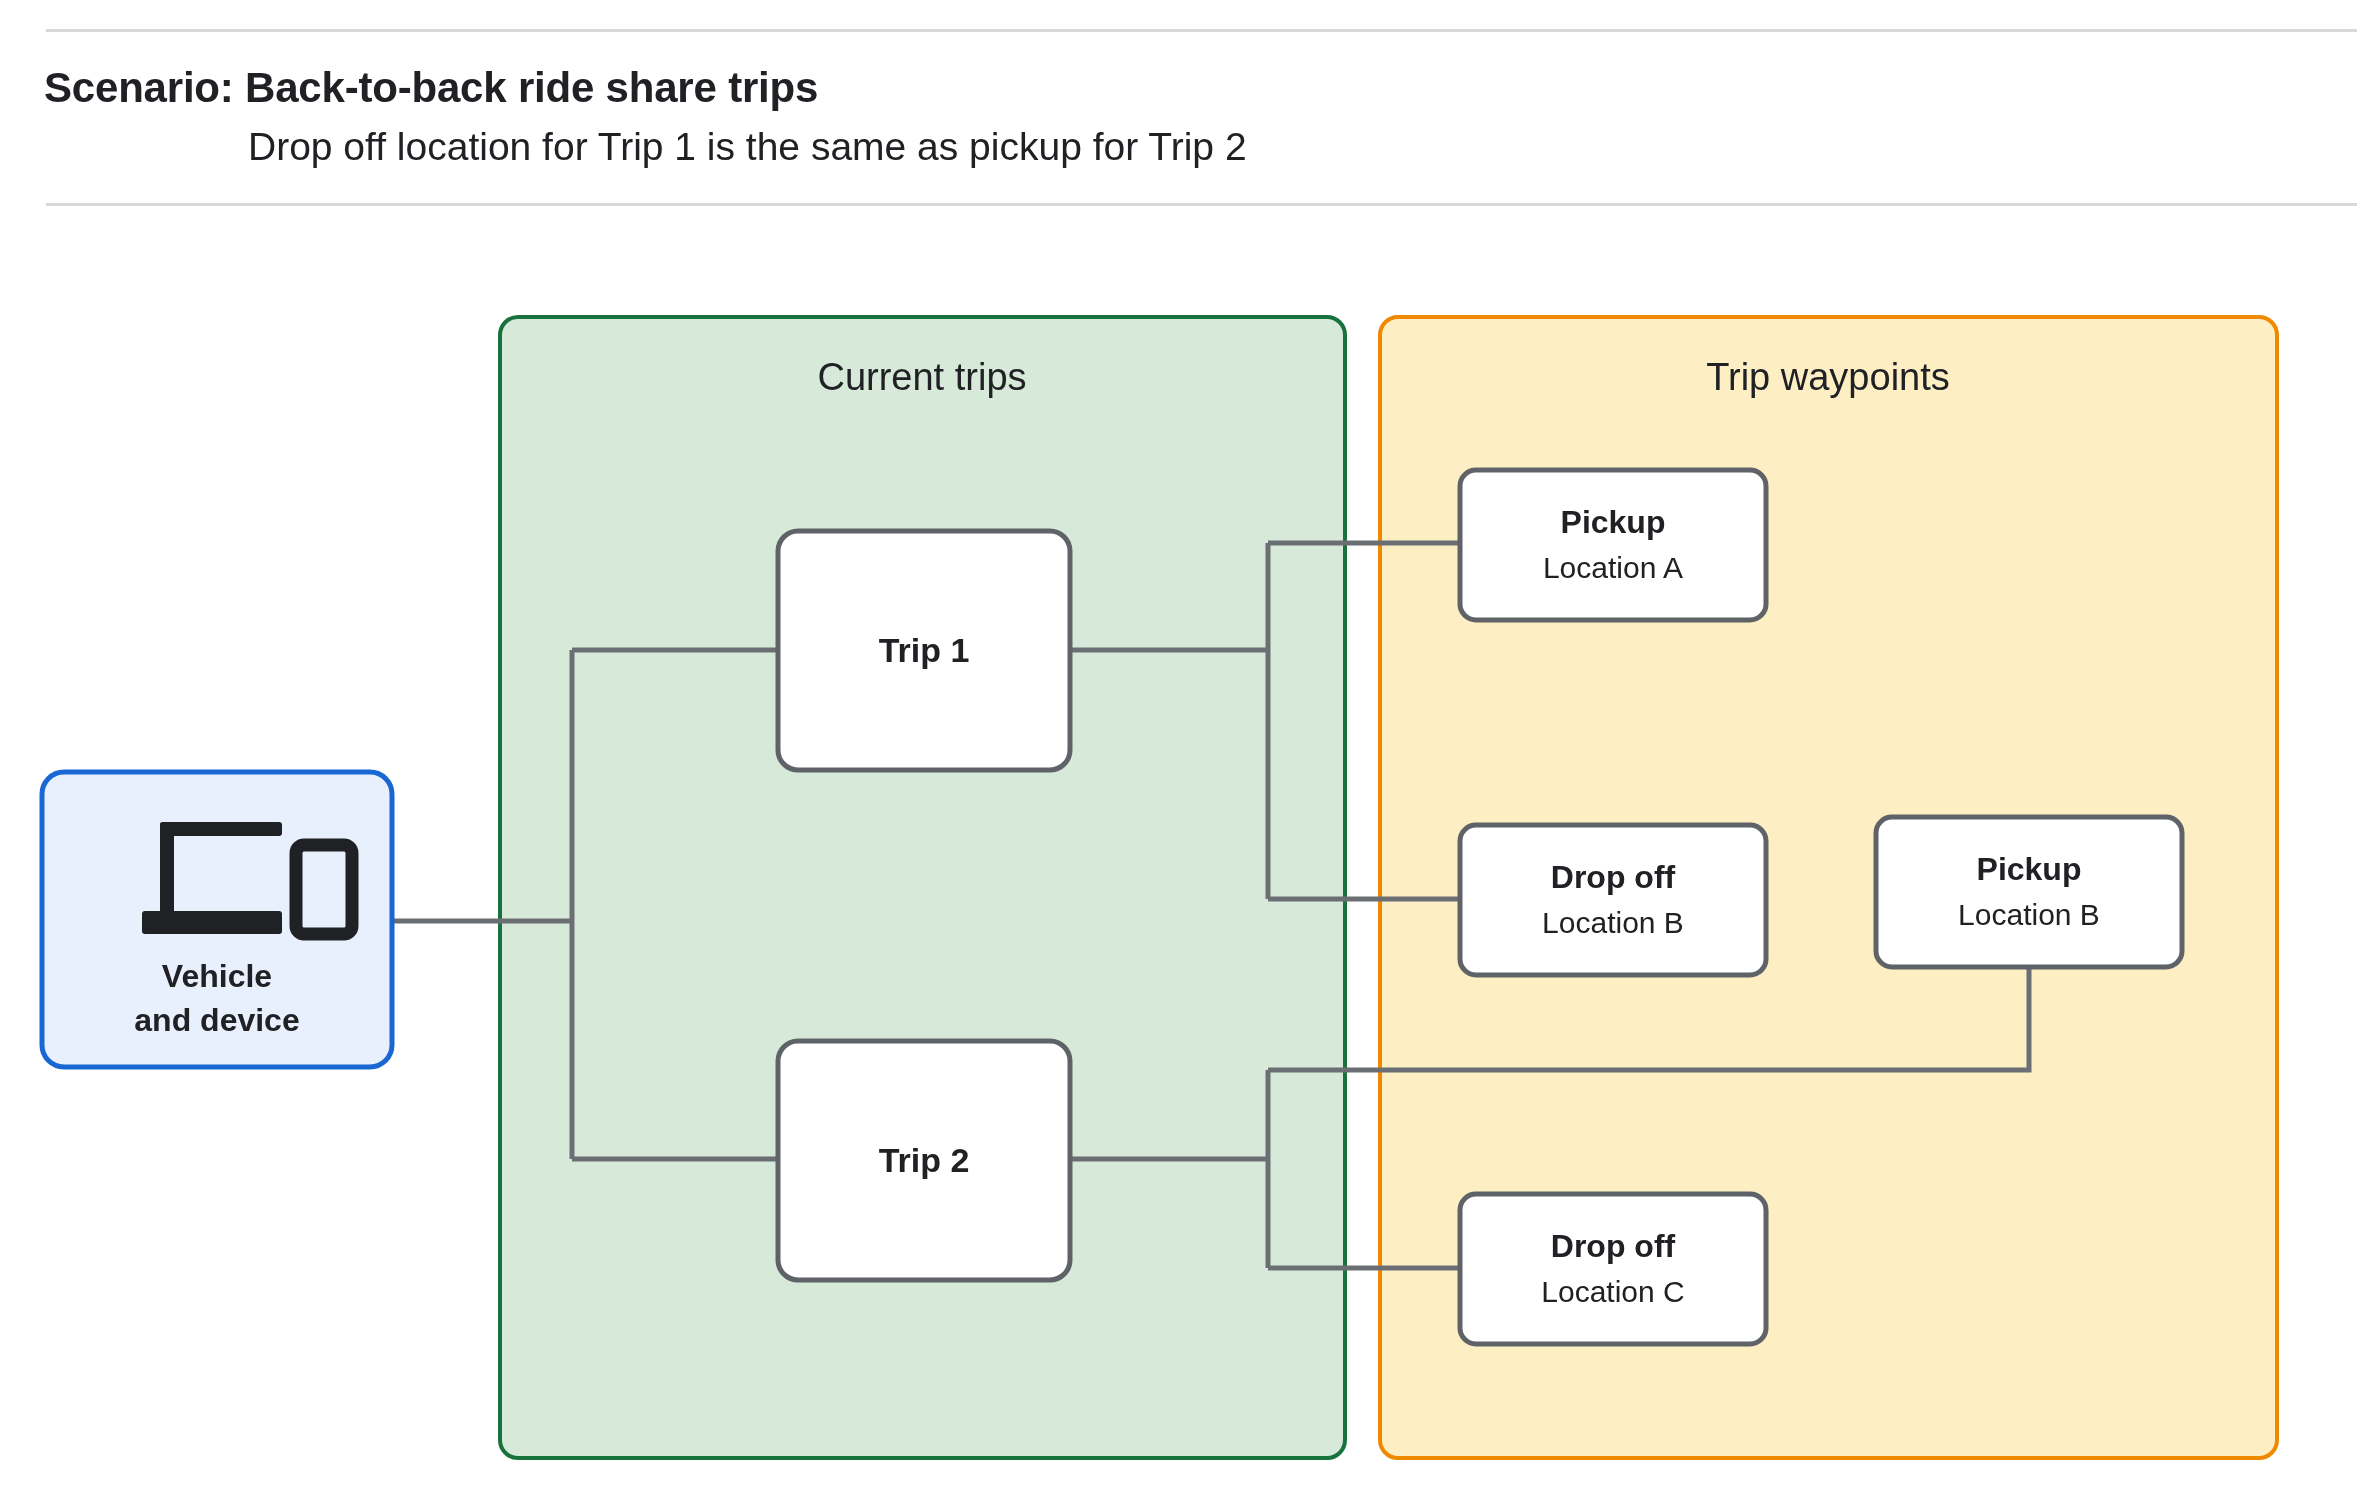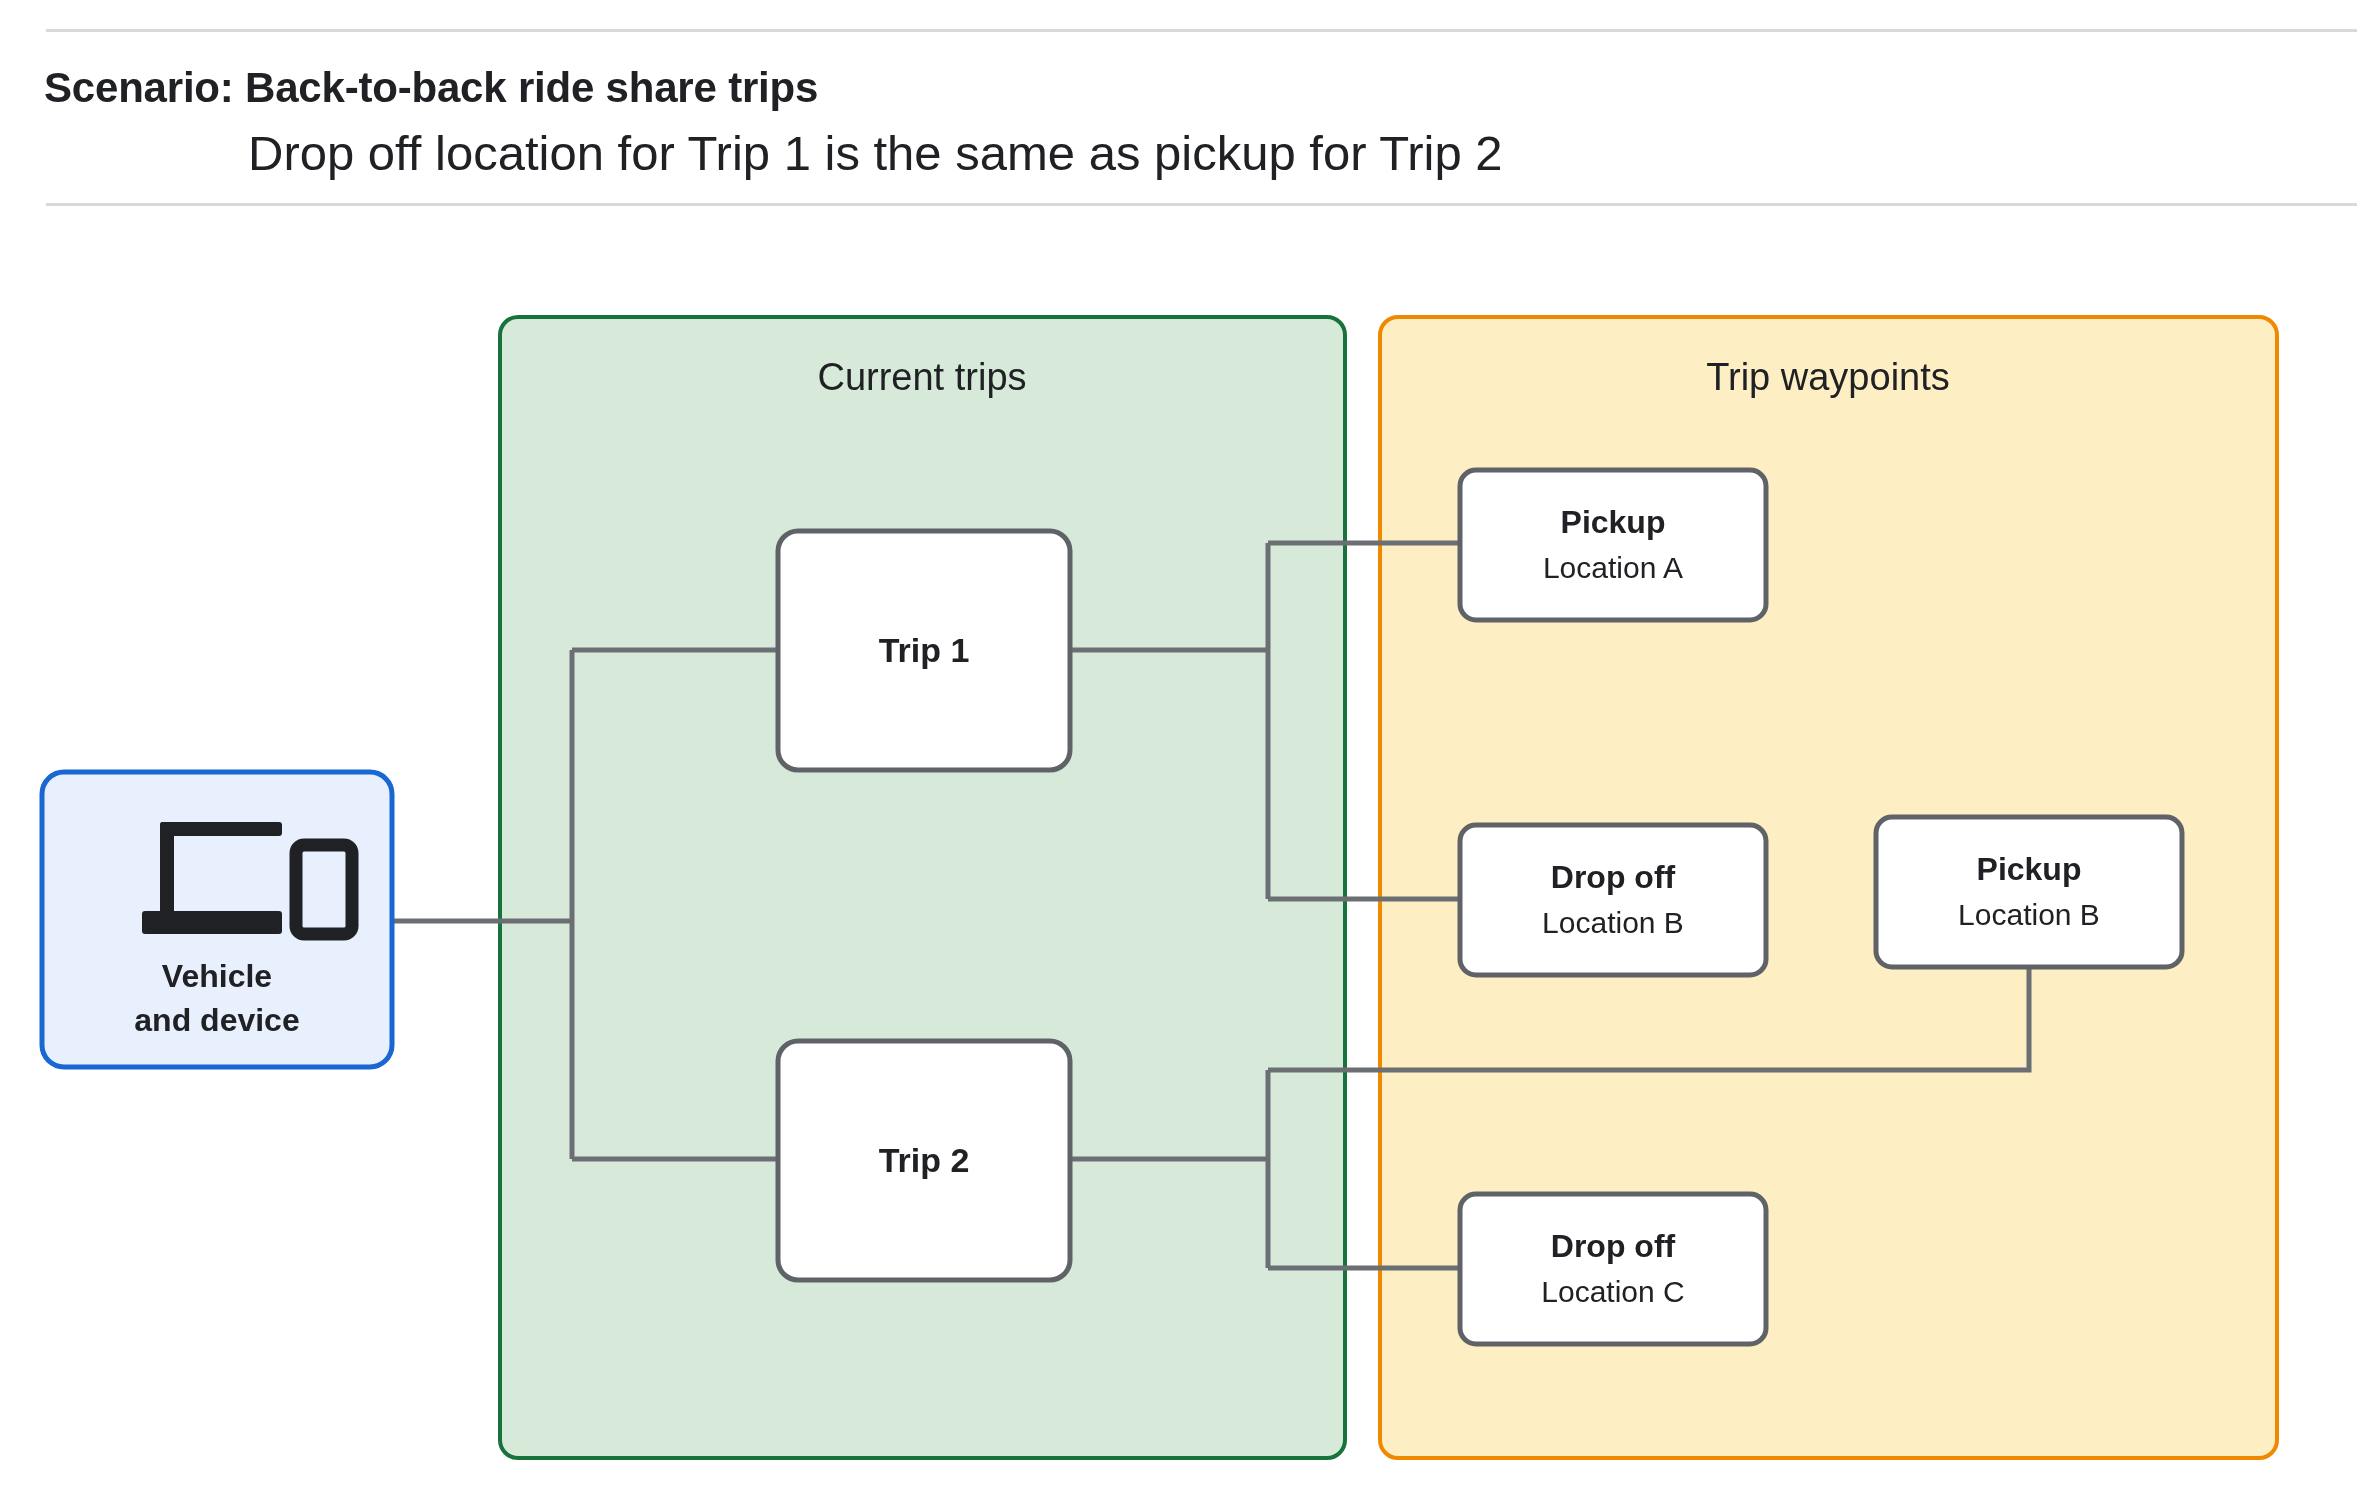--- a/index.html
+++ b/index.html
@@ -47,21 +47,21 @@
     top: 64px;
     font-size: 42px;
     font-weight: 700;
     letter-spacing: -0.2px;
     white-space: nowrap;
   }
   .subtitle {
     position: absolute;
     left: 248px;
     top: 125px;
-    font-size: 49px;
+    font-size: 39px;
     font-weight: 400;
     white-space: nowrap;
   }
 
   
   .stage {
     position: absolute;
     left: 0;
     top: 0;
     width: 2357px;

